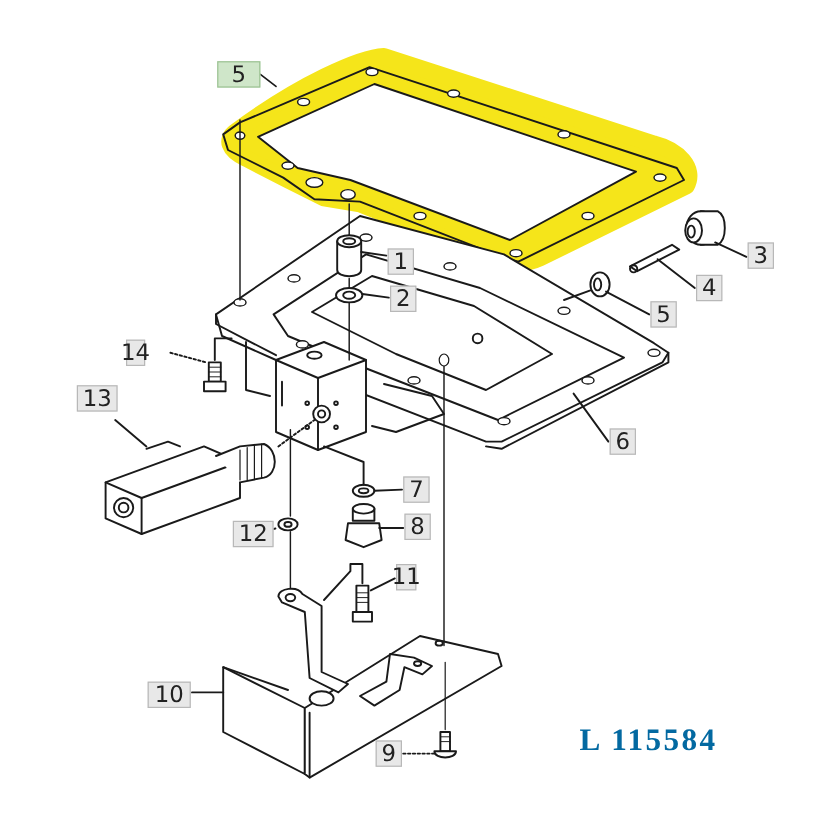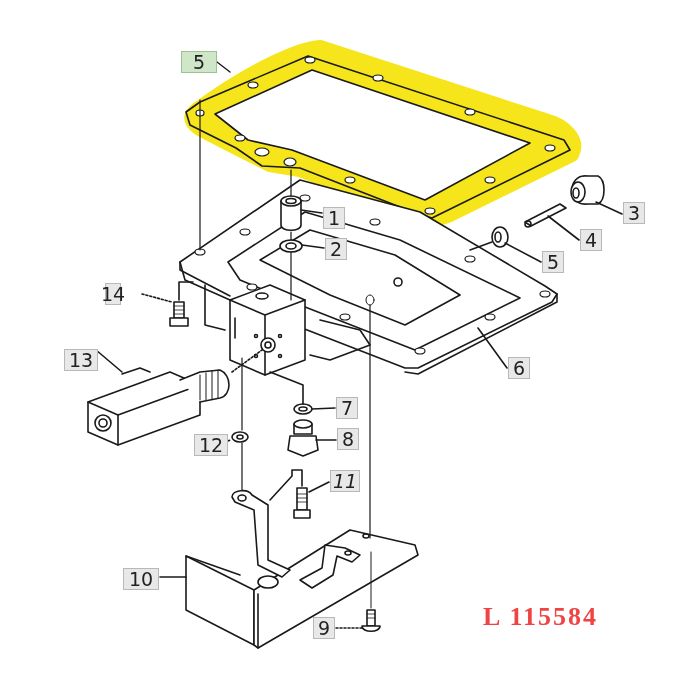--- a/index.html
+++ b/index.html
@@ -8,21 +8,21 @@
   .callout {
     position: absolute; display: flex; align-items: center; justify-content: center;
     background: #e8e8e8; border: 1px solid #b8b8b8; color: #222;
     font-family: "DejaVu Sans", sans-serif; font-size: 19px; line-height: 1;
     height: 22px; padding: 0 3px; box-sizing: border-box;
   }
   .callout.green { background: #cfe6c9; border-color: #9cc293; }
   .ref-code {
     position: absolute; left: 483px; top: 602px;
     font-family: "Liberation Serif", "DejaVu Serif", serif; font-weight: bold;
-    font-size: 26px; letter-spacing: 2px; color: #ef4444;
+    font-size: 26px; letter-spacing: 2px; color: #0369a1;
   }
 </style>
 </head>
 <body>
 
 <svg id="diagram" viewBox="0 0 700 700" xmlns="http://www.w3.org/2000/svg">
   <g fill="none" stroke="#1a1a1a" stroke-width="1.6" stroke-linejoin="round" stroke-linecap="round">
 
     <g>
       <path d="M196,110 C250,70 300,48 320,47 L545,120 C565,125 580,140 572,155 L450,215 C435,222 420,220 405,212 L300,170 L270,165 L240,150 L205,132 C190,125 188,116 196,110 Z" fill="#f5e51a" stroke="#f5e51a" stroke-width="14"></path>
@@ -206,20 +206,20 @@
   <div class="callout" style="left:323px;top:207px;width:22px;">1</div>
   <div class="callout" style="left:325px;top:238px;width:22px;">2</div>
   <div class="callout" style="left:623px;top:202px;width:22px;">3</div>
   <div class="callout" style="left:580px;top:229px;width:22px;">4</div>
   <div class="callout" style="left:542px;top:251px;width:22px;">5</div>
   <div class="callout" style="left:508px;top:357px;width:22px;">6</div>
   <div class="callout" style="left:336px;top:397px;width:22px;">7</div>
   <div class="callout" style="left:337px;top:428px;width:22px;">8</div>
   <div class="callout" style="left:313px;top:617px;width:22px;">9</div>
   <div class="callout" style="left:123px;top:568px;width:36px;">10</div>
-  <div class="callout" style="left:330px;top:470px;width:30px;font-style:italic;">11</div>
+  <div class="callout" style="left:330px;top:470px;width:17px;">11</div>
   <div class="callout" style="left:181px;top:434px;width:34px;margin-left:13px;">12</div>
-  <div class="callout" style="left:64px;top:349px;width:34px;">13</div>
+  <div class="callout" style="left:64px;top:321px;width:34px;">13</div>
   <div class="callout" style="left:105px;top:283px;width:16px;">14</div>
   <div class="callout green" style="left:181px;top:51px;width:36px;">5</div>
 </div>
 
 <div class="ref-code">L 115584</div>
 
 </body></html>

